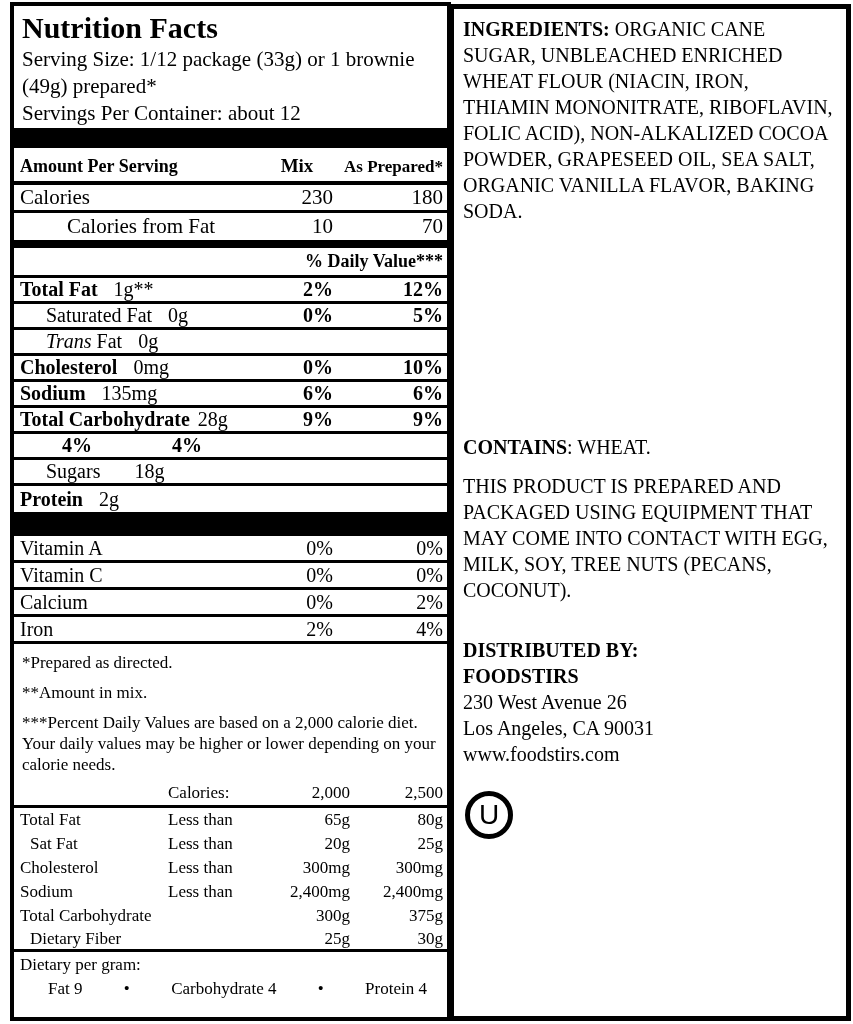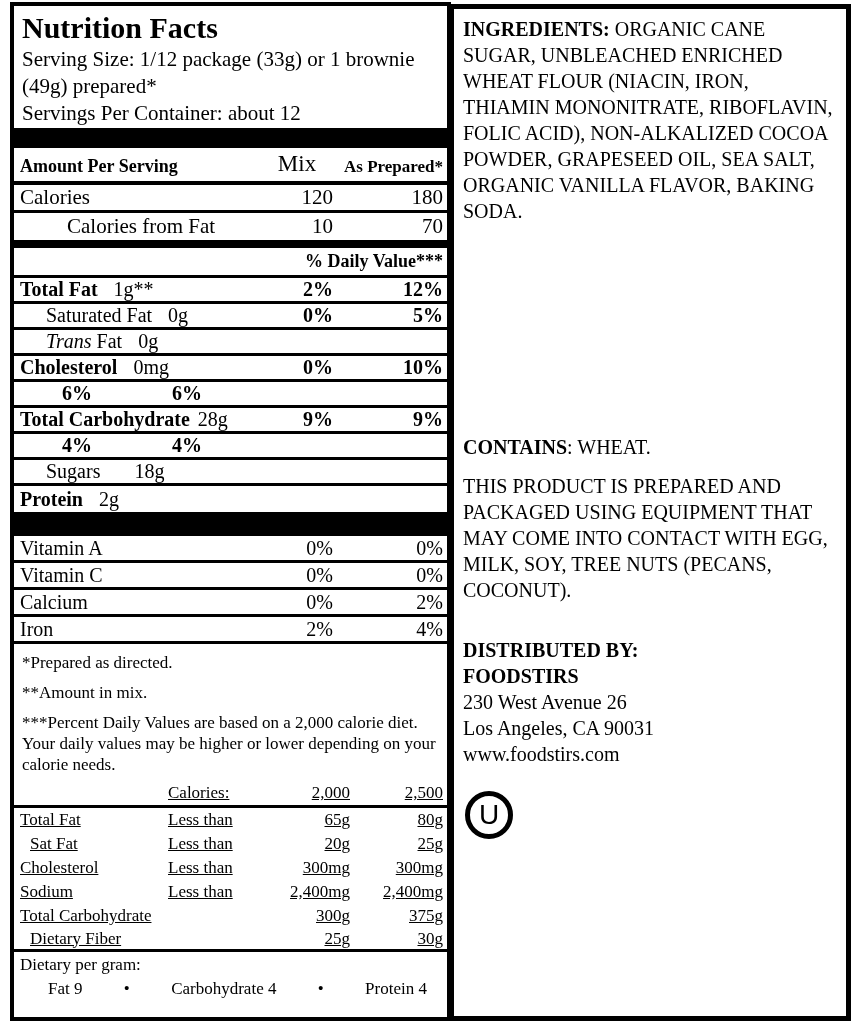--- a/index.html
+++ b/index.html
@@ -25,40 +25,40 @@
   .bar2 { height:24px; }
 
   .row { display:flex; padding:0 4px 0 6px; align-items:center; }
   .nm { flex:1; white-space:nowrap; }
   .col-mix { width:72px; text-align:right; white-space:nowrap; }
   .col-prep { width:110px; text-align:right; white-space:nowrap; }
   .center { text-align:center; }
 
   .header-row { height:37px; border-bottom:4px solid #000; align-items:flex-end; padding-bottom:4px; }
   .header-row .nm { font-size:18px; font-weight:bold; }
-  .header-row .col-mix { font-size:23px; font-weight:normal; }
+  .header-row .col-mix { font-size:19px; font-weight:bold; }
   .header-row .col-prep { font-size:17px; font-weight:bold; }
 
   .cal-row { height:28px; font-size:21px; border-bottom:3px solid #000; }
   .calfat-row { height:27px; font-size:21px;padding-left:27px; }
   .indent { padding-left:26px; }
 
   .dvh-row { height:30px; border-bottom:3px solid #000; justify-content:flex-end; }
   .dv-head { font-size:18px; font-weight:bold; text-align:right; padding-right:0px; }
 
   .n-row { height:26px; font-size:20px; border-bottom:3px solid #000; }
   .n-row .amt { margin-left:16px; font-weight:normal; }
   .v-row { height:27px; font-size:20px; border-bottom:3px solid #000; }
   .v-row:last-of-type { border-bottom:3px solid #000; }
 
   .footnotes { padding:8px 8px 2px 8px; font-size:17px; line-height:21px; }
   .footnotes p { margin-bottom:9px; }
   .footnotes p:last-child { margin-bottom:4px; }
 
-  .dvt-row { display:flex; padding:0 4px 0 6px; align-items:center; height:24px; font-size:17px;text-decoration:underline; }
+  .dvt-row { display:flex; padding:0 4px 0 6px; align-items:center; height:24px; font-size:17px; }
   .dvt-head { height:27px; border-bottom:3px solid #000; }
   .dvt-label { width:148px; white-space:nowrap; }
   .dvt-qual { width:98px; white-space:nowrap; }
   .dvt-v1 { width:84px; text-align:right; white-space:nowrap; }
   .dvt-v2 { flex:1; text-align:right; white-space:nowrap; }
   .dvt-indent { padding-left:10px; }
   .dvt-last { border-bottom:3px solid #000; }
 
   .cpg { padding:2px 6px 0 6px; font-size:17px; }
   .cpg-title { line-height:22px; }
@@ -96,21 +96,21 @@
   <div class="black-bar bar1"></div>
 
   <div class="row header-row">
     <span class="nm">Amount Per Serving</span>
     <span class="col-mix center">Mix</span>
     <span class="col-prep">As Prepared*</span>
   </div>
 
   <div class="row cal-row">
     <span class="nm">Calories</span>
-    <span class="col-mix">120</span>
+    <span class="col-mix">230</span>
     <span class="col-prep">180</span>
   </div>
   <div class="row calfat-row">
     <span class="nm indent">Calories from Fat</span>
     <span class="col-mix">10</span>
     <span class="col-prep">70</span>
   </div>
 
   <div class="black-bar bar-thick"></div>
 
@@ -132,20 +132,21 @@
     <span class="nm indent"><span class="it">Trans</span>&nbsp;<span>Fat</span><span class="amt">0g</span></span>
     <span class="col-mix"></span>
     <span class="col-prep"></span>
   </div>
   <div class="row n-row">
     <span class="nm"><span class="b">Cholesterol</span><span class="amt">0mg</span></span>
     <span class="col-mix b">0%</span>
     <span class="col-prep b">10%</span>
   </div>
   <div class="row n-row">
+    <span class="nm"><span class="b">Sodium</span><span class="amt">135mg</span></span>
     <span class="col-mix b">6%</span>
     <span class="col-prep b">6%</span>
   </div>
   <div class="row n-row">
     <span class="nm"><span class="b">Total Carbohydrate</span><span class="amt" style="margin-left:8px;">28g</span></span>
     <span class="col-mix b">9%</span>
     <span class="col-prep b">9%</span>
   </div>
   <div class="row n-row">
     <span class="col-mix b">4%</span>

